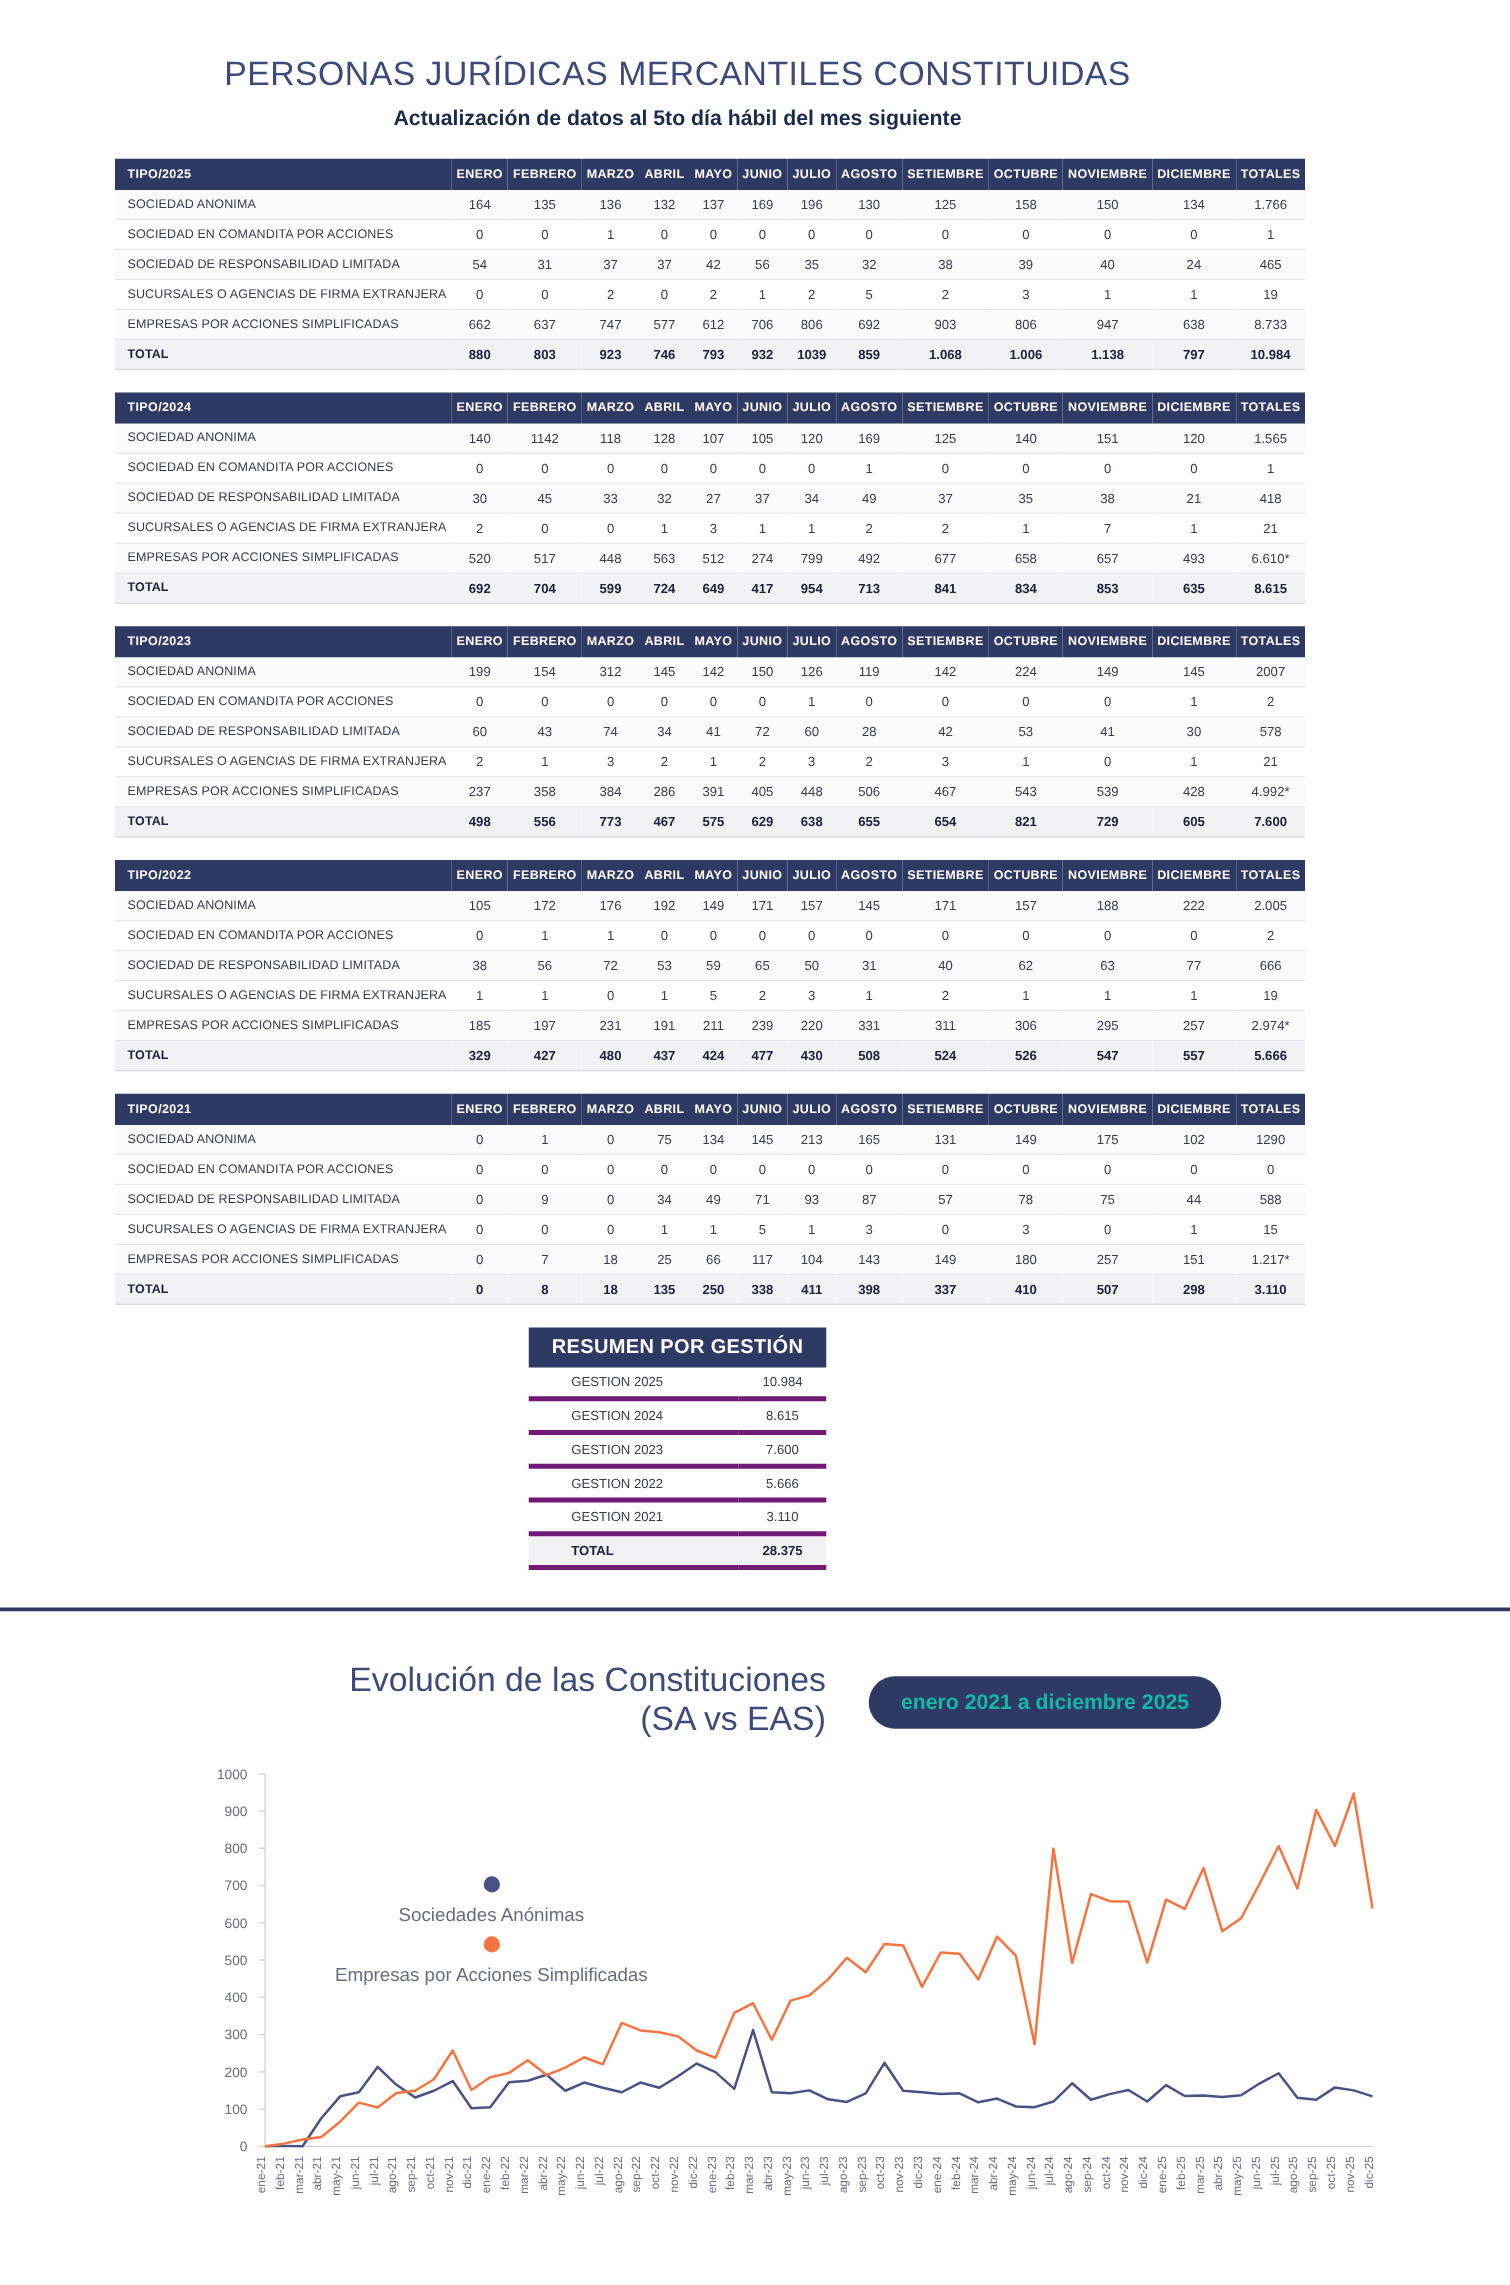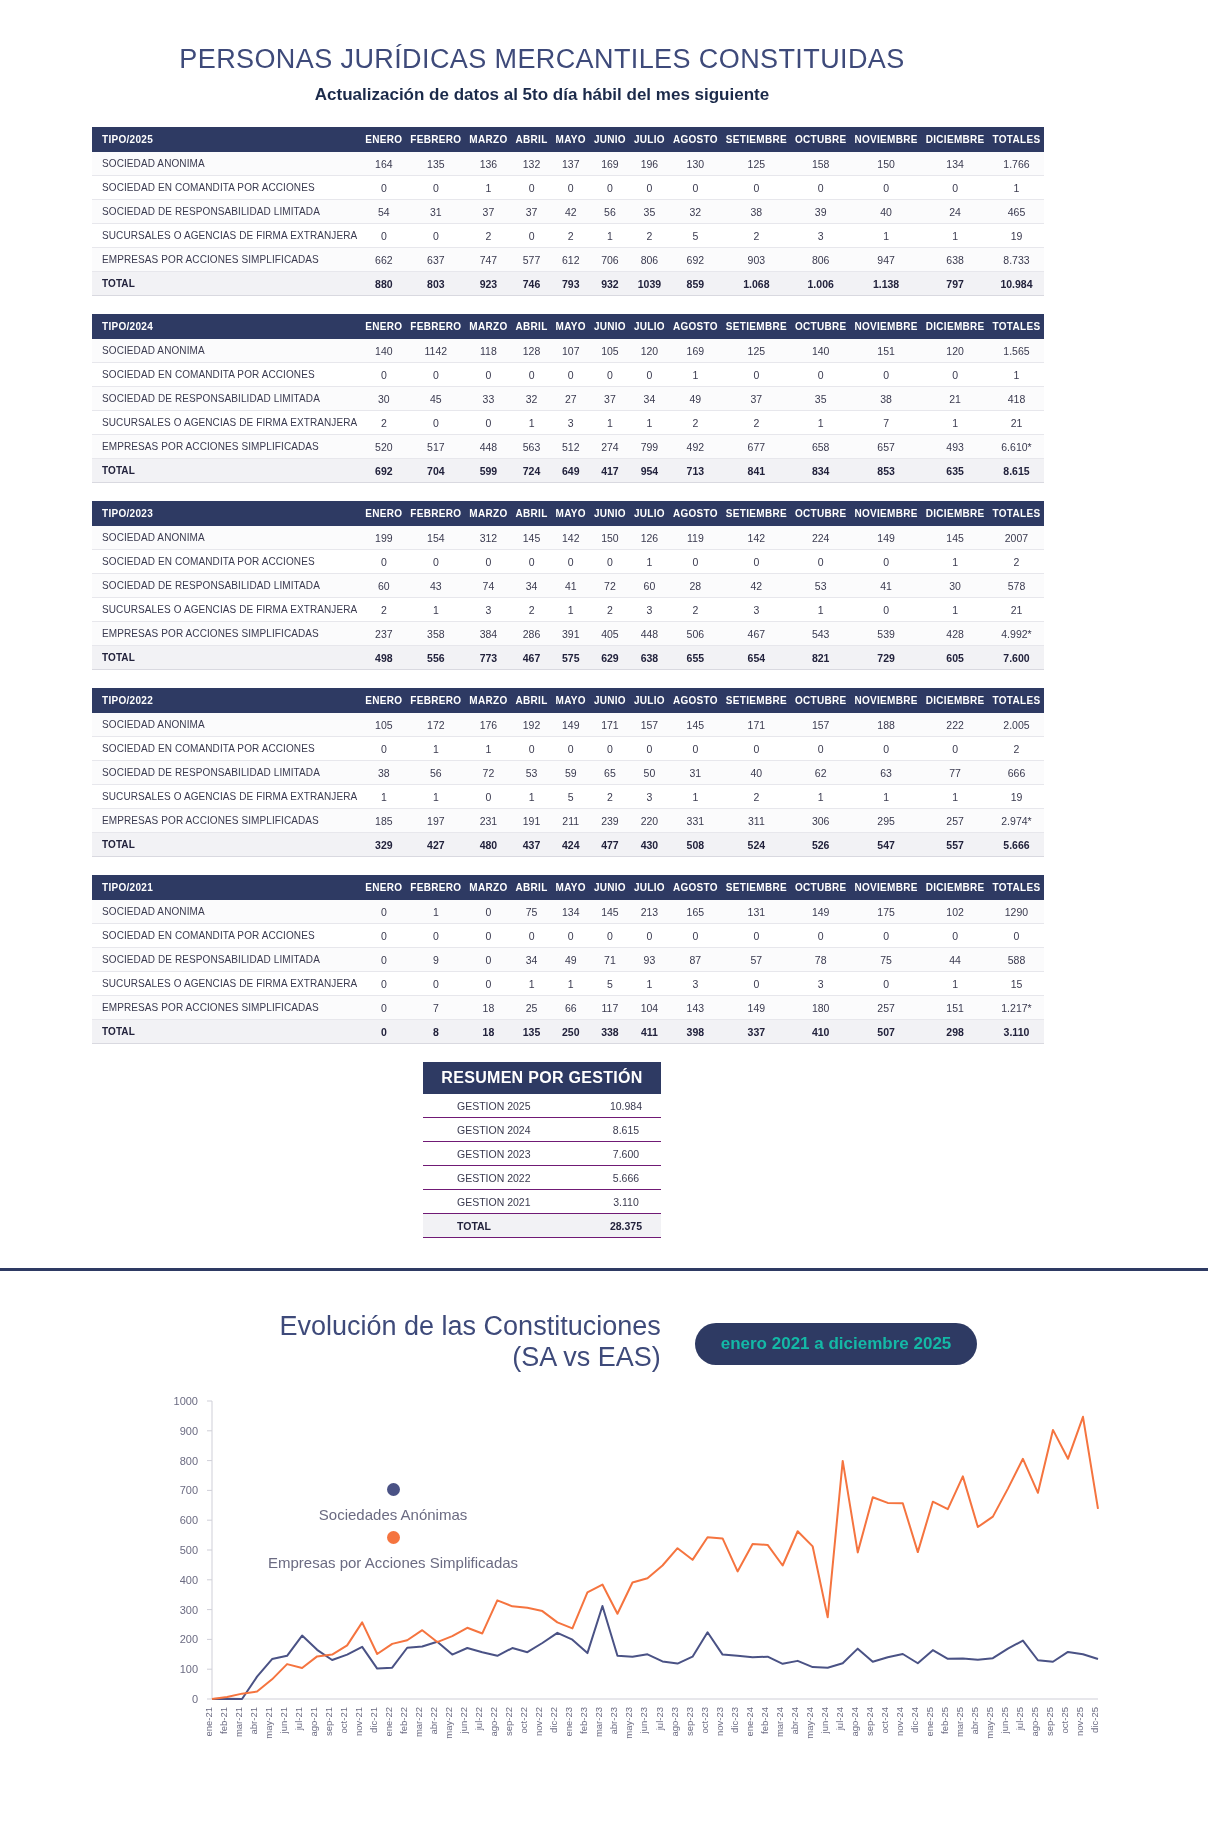--- a/index.html
+++ b/index.html
@@ -88,21 +88,21 @@
     background:#2e3a63;
     color:#fff;
     font-size:16px;
     font-weight:bold;
     letter-spacing:.3px;
     padding:7px 4px;
     text-align:center;
   }
   table.resumen td {
     padding:5.5px 8px;
-    border-bottom:1px solid #701a75;
+    border-bottom:4px solid #701a75;
     color:#3a3a4f;
   }
   table.resumen td.label { text-align:left; padding-left:34px; }
   table.resumen td.val { text-align:center; }
   table.resumen tr.total td { font-weight:bold; background:#f2f2f5; color:#22223c; }
 
   .divider { height:3px; background:#2e3a63; margin:8px 0 0 0; }
 
   .chart-section { padding:34px 92px 40px 92px; }
   .chart-head {

